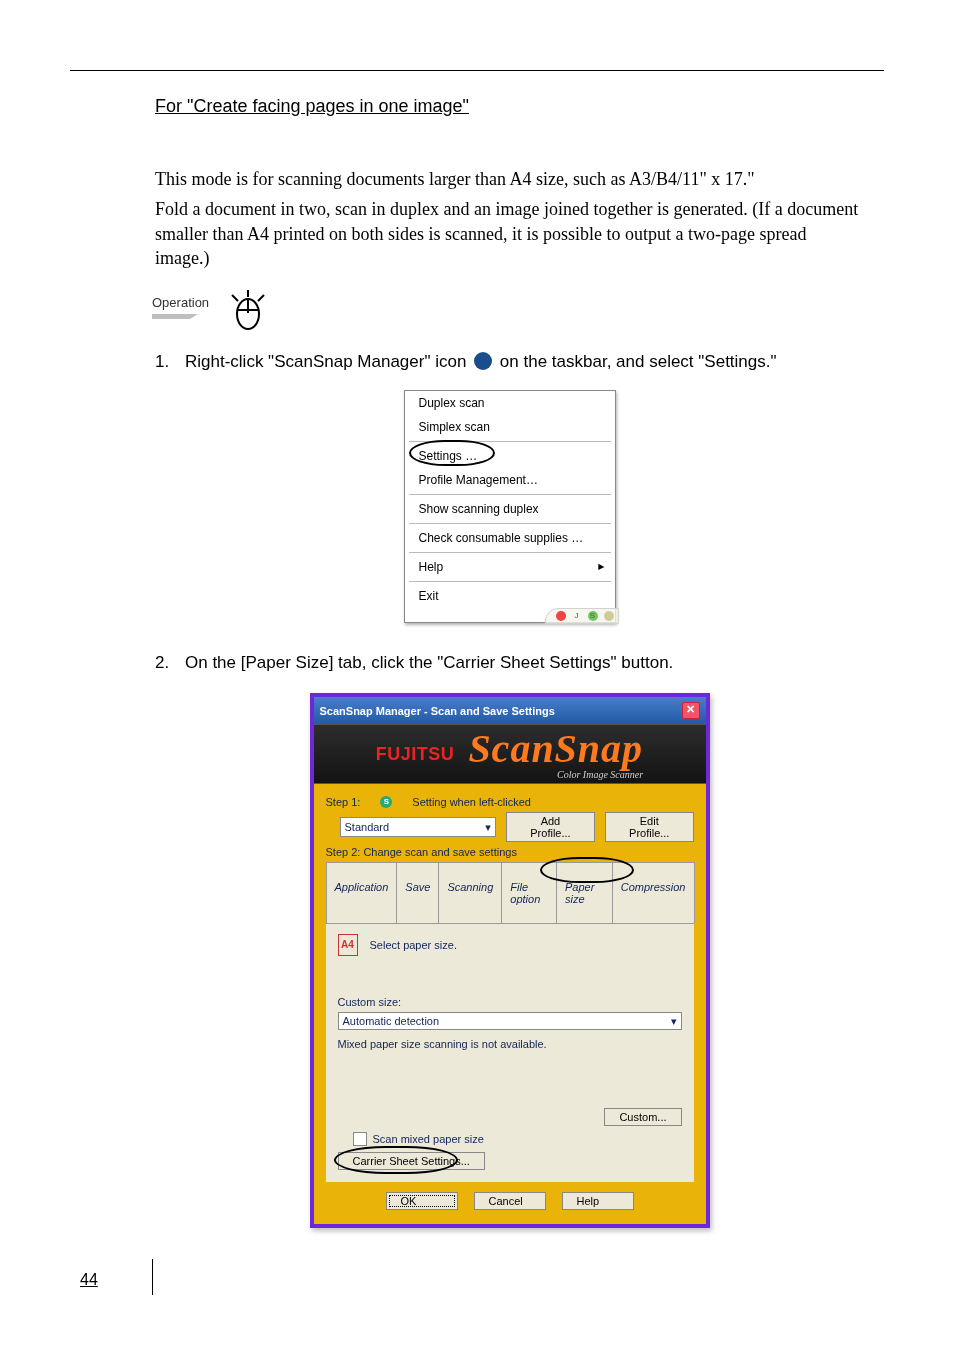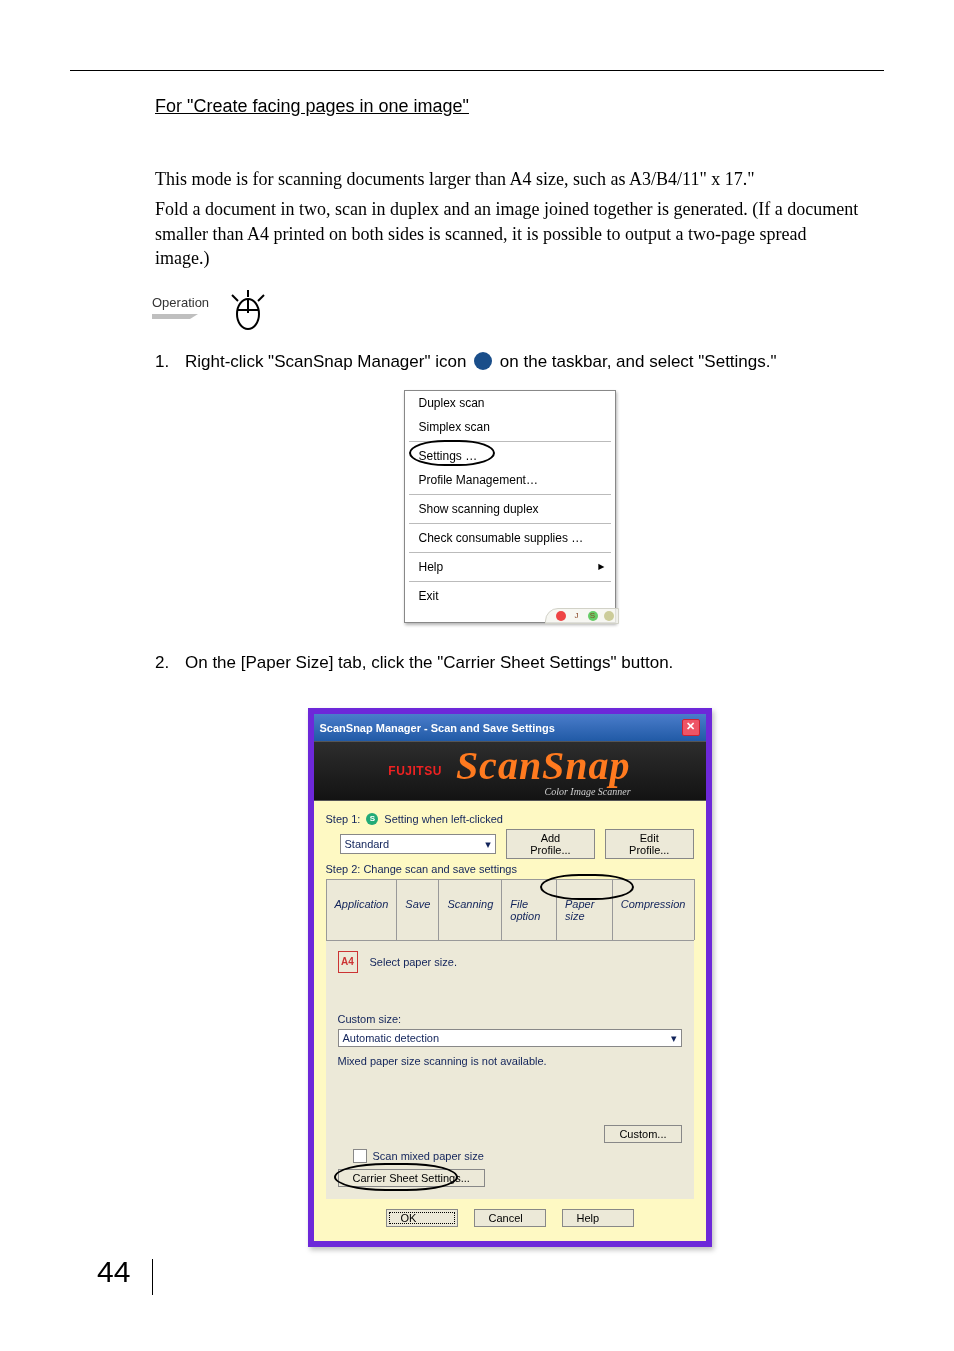--- a/index.html
+++ b/index.html
@@ -115,23 +115,23 @@
     gap: 6px;
     background:#f5f5efcc;
     border:1px solid #d2d2c8;
     border-radius:13px 0 0 0;
     padding: 2px 4px 2px 10px;
   }
   .tray-dots span { width:10px; height:10px; border-radius:50%; display:block; font-size:8px; line-height:10px; text-align:center; color:#842; }
   .tray-red{background:#e44;} .tray-grn{background:#6c6;} .tray-tan{background:#cc9;}
   .dialog {
     width: 392px;
-    margin: 35px auto 0;
-    border: 6px solid #6d28d9;
-    background: #fef9c3;
+    margin: 20px auto 0;
+    border: 4px solid #6d28d9;
+    background: #eab308;
     font-family: Tahoma, sans-serif;
     font-size: 11px;
     box-shadow: 2px 3px 5px rgba(0,0,0,0.25);
   }
   .dlg-title {
     background: linear-gradient(#4a7dcb,#215aa6);
     color: #fff;
     font-weight: bold;
     padding: 5px 6px;
     display: flex;
@@ -146,27 +146,27 @@
     background: linear-gradient(#2d2d2d,#131313);
     color: #fff;
     height: 58px;
     display: flex;
     align-items: center;
     justify-content: center;
     gap: 14px;
     border-top:1px solid #555;
     border-bottom:1px solid #555;
   }
-  .brand-fujitsu { color:#e22; font-weight:bold; letter-spacing:0.5px; font-size:12px;}
+  .brand-fujitsu { color:#e22; font-weight:bold; letter-spacing:0.5px; font-size:18px;}
   .brand-scansnap { position: relative; }
   .brand-scansnap .big { font-family:"Times New Roman",serif; font-style:italic; font-weight:bold;
     color:#ff7a1f; font-size:40px; letter-spacing:1px; line-height:1; }
   .brand-scansnap .sub { font-family:"Times New Roman",serif; font-style:italic; color:#cfcfcf; font-size:10px; text-align:right; }
   .dlg-body { padding: 8px 12px 0; color:#11235a; position: relative; }
-  .step-line { margin: 4px 0; display:flex; align-items:center; gap:6px; }
+  .step-line { margin: 4px 0; display:flex; align-items:center; gap:20px; }
   .tiny-s-icon { width:12px;height:12px;border-radius:50%;background:#2a7; color:#fff;font-size:8px;line-height:12px;text-align:center;font-weight:bold; }
   .combo {
     background:#fff;border:1px solid #888;height:18px;display:flex;align-items:center;padding:0 4px;
     width: 156px;justify-content:space-between;
   }
   .btn {
     background:#ece9d8;border:1px solid #888;padding:2px 14px;font-size:11px;
   }
   .tabs-row { display:flex; margin-top:4px; border-bottom:1px solid #999; position:relative; }
   .tab { border:1px solid #999;border-bottom:none;padding:18px 8px;margin-right:-1px;background:#ece9d8;font-size:11px;font-style:italic; }
@@ -182,23 +182,24 @@
   .note-txt { margin-top:8px; }
   .lower-controls { margin-top:58px; }
   .chk-row { display:flex; align-items:center; gap:6px; margin-top:6px;padding-left:15px; }
   .chk { width:12px;height:12px;border:1px solid #888;background:#fff; }
   .carrier-ring { position:absolute; width:120px; height:24px; border:2.5px solid #000; border-radius:50%/60%; pointer-events:none; }
   .dlg-btnrow { display:flex; gap:16px; justify-content:center; padding:10px 0 14px; }
   .dlg-btnrow .btn { width:72px; text-align:left; }
   .dlg-btnrow .btn.default { outline:1px dotted #000; outline-offset:-4px; }
   .page-num {
     position: absolute;
-    left: 97px;
+    left: 80px;
     bottom: 62px;
-    font-size: 30px;
+    font-size: 16px;
+    text-decoration: underline;
   }
   .pagenum-sep {
     position:absolute;
     left: 152px;
     bottom: 56px;
     height: 36px;
     border-left: 1.5px solid #000;
   }
 </style>
 </head>

